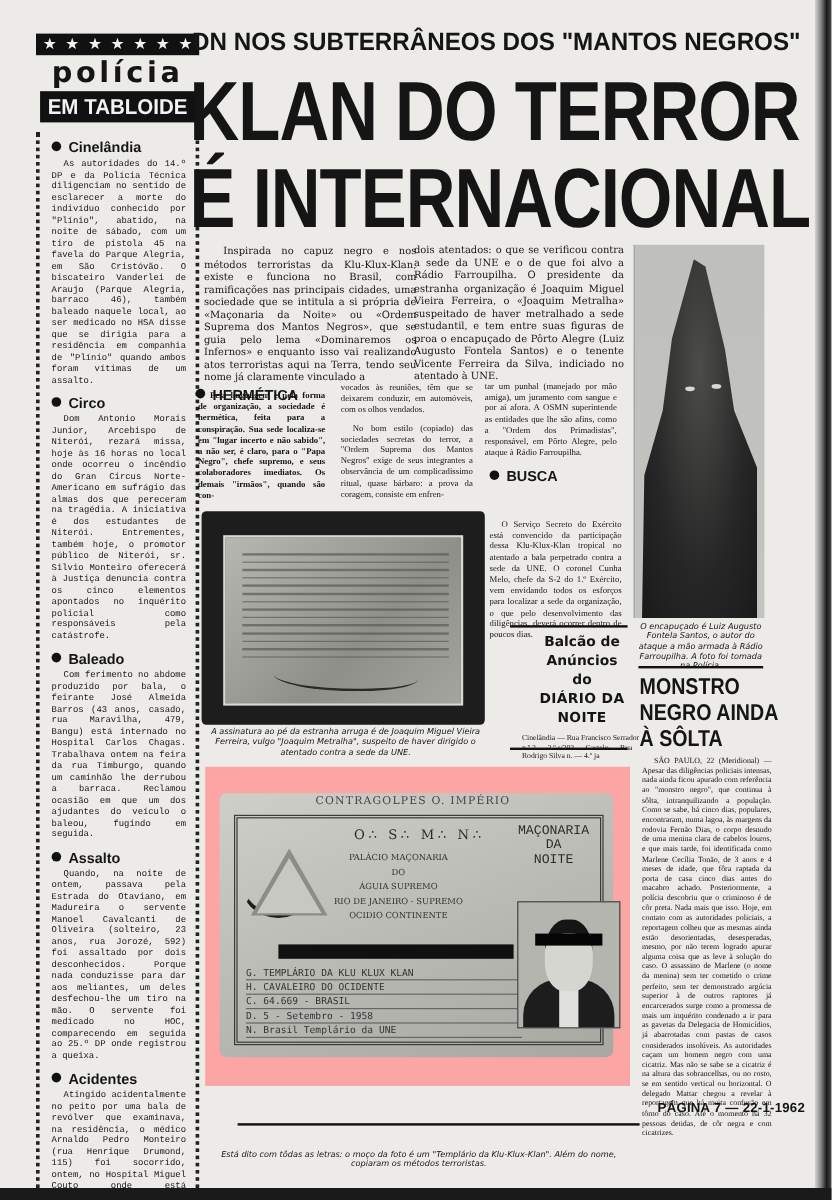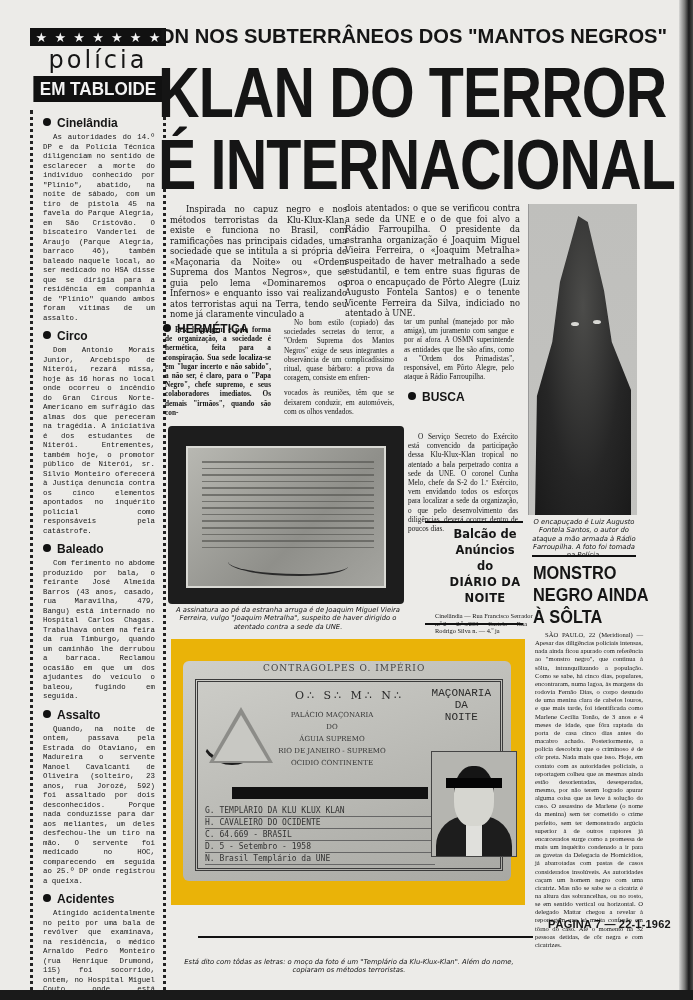--- a/index.html
+++ b/index.html
@@ -26,21 +26,21 @@
   
   .left-col { position: absolute; left: 30px; top: 28px; width: 136px; }
   .stars {
     background: #111; color: #f3f3f3; height: 18px;
     display: flex; justify-content: space-around; align-items: center;
     font-size: 13px; letter-spacing: 0; padding: 0 2px;
     font-family: "DejaVu Sans", sans-serif;
   }
   .stars span { display: inline-block; width: 14px; text-align: center; }
   .policia {
-    font-family: "DejaVu Sans", sans-serif; font-weight: normal;
+    font-family: "DejaVu Sans", sans-serif; font-weight: bold;
     font-size: 24px; text-align: center; letter-spacing: 3px; line-height: 24px;
     margin-top: 2px;
   }
   .tabloide {
     background: #111; color: #f3f3f3; text-align: center;
     font-family: "Liberation Sans", sans-serif; font-weight: bold;
     font-size: 18px; height: 26px; line-height: 26px; margin-top: 4px;
     letter-spacing: 0px; transform: scaleX(0.95);
   }
   .dot-box {
@@ -109,21 +109,21 @@
     position: absolute; left: 40px; bottom: 10px; width: 120px; height: 22px;
     border-bottom: 2px solid #2a2a2a; border-radius: 0 0 40% 60%;
   }
   .caption {
     position: absolute; font-family: "DejaVu Sans", sans-serif; font-style: italic;
     font-size: 6.8px; line-height: 8.3px; text-align: center;
   }
 
   .photo-card2 {
     position: absolute; left: 171px; top: 639px; width: 354px; height: 266px;
-    background: #eab308;
+    background: #fca5a5;
   }
   .card2 {
     position: absolute; left: 12px; top: 22px; width: 328px; height: 220px;
     background: linear-gradient(160deg, #cfcfca, #b3b3ae 70%, #a8a8a3);
     border-radius: 6px;
   }
   .card2-border {
     position: absolute; left: 12px; top: 18px; width: 302px; height: 186px;
     border: 3px double #3a3a3a;
   }
@@ -276,22 +276,22 @@
     <p style="text-indent:0">dois atentados: o que se verificou contra a sede da UNE e o de que foi alvo a Rádio Farroupilha. O presidente da estranha organização é Joaquim Miguel Vieira Ferreira, o «Joaquim Metralha» suspeitado de haver metralhado a sede estudantil, e tem entre suas figuras de proa o encapuçado de Pôrto Alegre (Luiz Augusto Fontela Santos) e o tenente Vicente Ferreira da Silva, indiciado no atentado à UNE.</p>
   </div>
 
   <div class="section-head" style="left:163px; top:322px;">
     <span class="bullet"></span><span>HERMÉTICA</span>
   </div>
   <div class="small-text" style="left:165px; top:325px; width:106px;font-weight:bold;">
     <p>Pela linguagem e pela forma de organização, a sociedade é hermética, feita para a conspiração. Sua sede localiza-se em "lugar incerto e não sabido", a não ser, é claro, para o "Papa Negro", chefe supremo, e seus colaboradores imediatos. Os demais "irmãos", quando são con-</p>
   </div>
   <div class="small-text" style="left:284px; top:318px; width:110px;">
+    <p style="text-indent:0">vocados às reuniões, têm que se deixarem conduzir, em automóveis, com os olhos vendados.</p>
     <p>No bom estilo (copiado) das sociedades secretas do terror, a "Ordem Suprema dos Mantos Negros" exige de seus integrantes a observância de um complicadíssimo ritual, quase bárbaro: a prova da coragem, consiste em enfren-</p>
-    <p style="text-indent:0">vocados às reuniões, têm que se deixarem conduzir, em automóveis, com os olhos vendados.</p>
   </div>
   <div class="small-text" style="left:404px; top:317px; width:110px;">
     <p style="text-indent:0">tar um punhal (manejado por mão amiga), um juramento com sangue e por aí afora. A OSMN superintende as entidades que lhe são afins, como a "Ordem dos Primadistas", responsável, em Pôrto Alegre, pelo ataque à Rádio Farroupilha.</p>
   </div>
 
   <div class="section-head" style="left:408px; top:390px;">
     <span class="bullet"></span><span>BUSCA</span>
   </div>
   <div class="small-text" style="left:408px; top:432px; width:110px;">
     <p>O Serviço Secreto do Exército está convencido da participação dessa Klu-Klux-Klan tropical no atentado a bala perpetrado contra a sede da UNE. O coronel Cunha Melo, chefe da S-2 do 1.º Exército, vem envidando todos os esforços para localizar a sede da organização, o que pelo desenvolvimento das diligências, deverá ocorrer dentro de poucos dias.</p>

